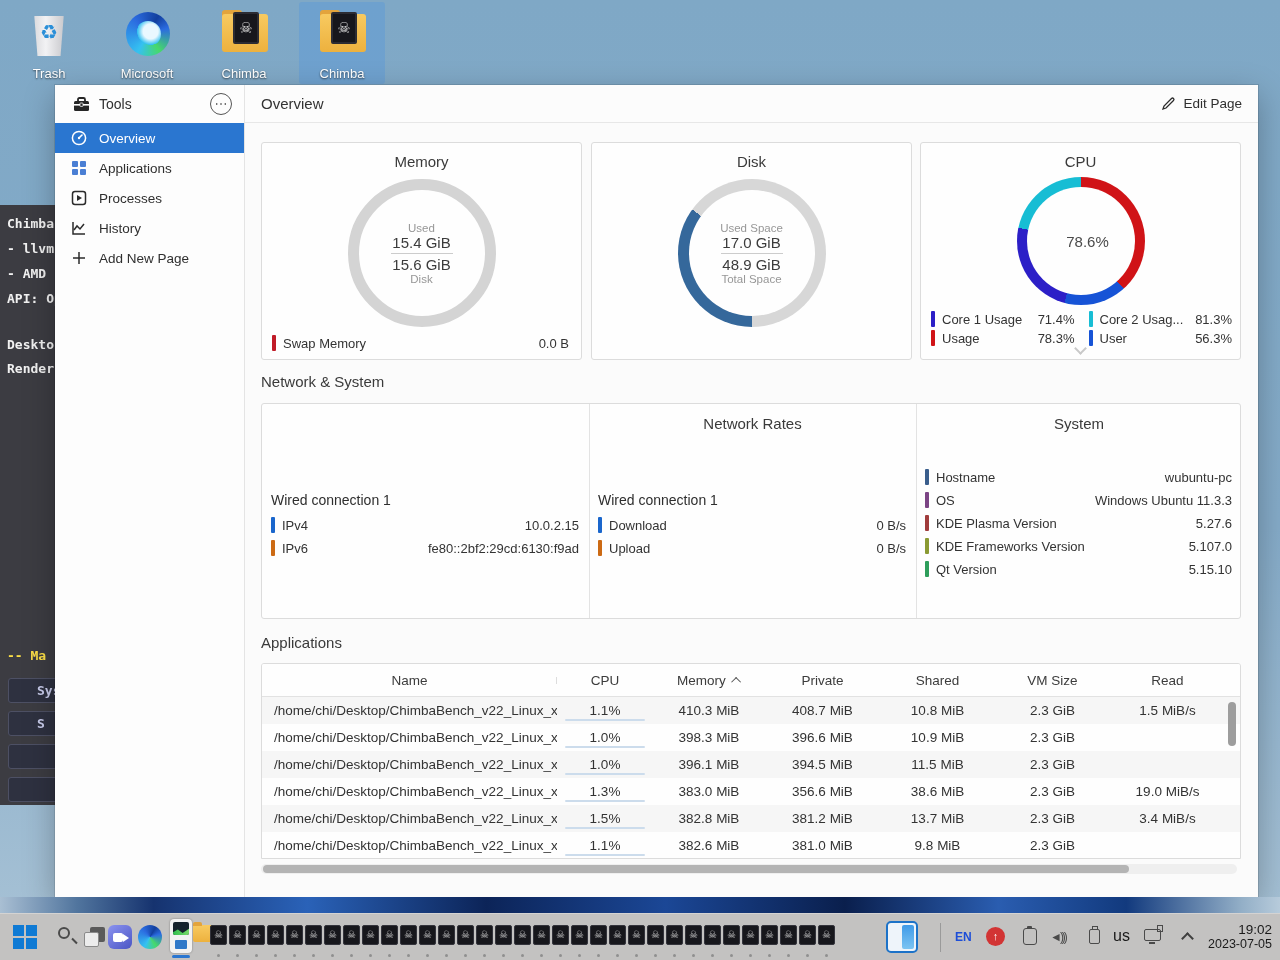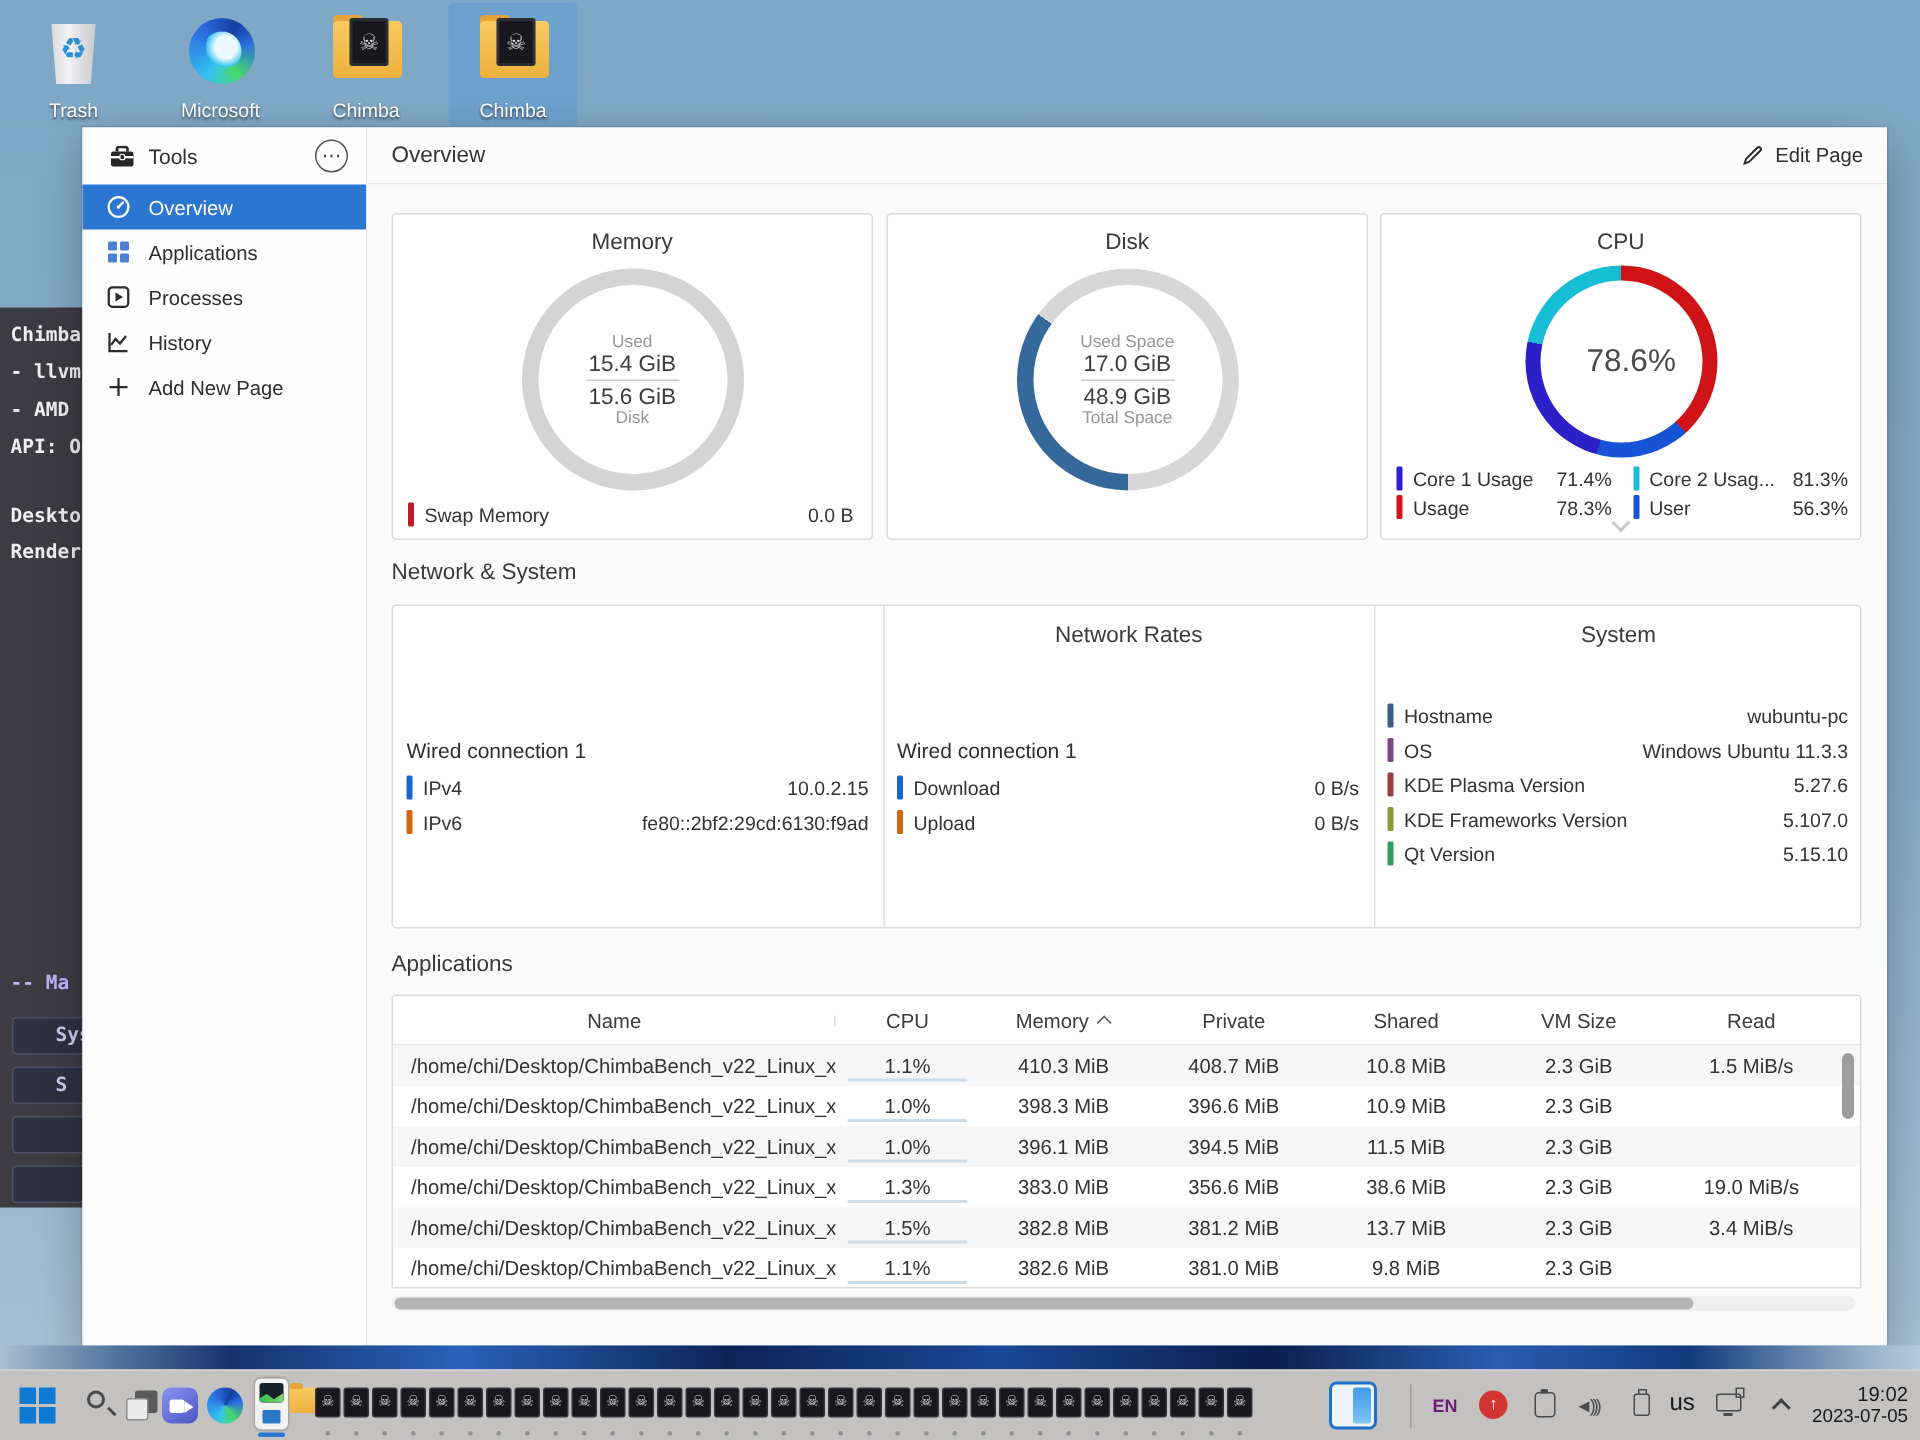--- a/index.html
+++ b/index.html
@@ -30,21 +30,21 @@
   .folder .bodyp { position:absolute; inset:0; background:linear-gradient(180deg,#f8ca60,#edb13e); border-radius:3px; }
   .folder .thumb { position:absolute; left:11px; top:-2px; width:26px; height:32px; background:#17171c;
                    border:2px solid #2c2c33; border-radius:2px; color:#d8d8d8; font-size:15px;
                    display:flex; align-items:center; justify-content:center; }
 
   
   .term { position:absolute; left:0; top:205px; width:55px; height:600px; background:#3c3c42;
           overflow:hidden; font-family:"DejaVu Sans Mono", monospace; font-weight:bold;
           font-size:13px; color:#f1f1f1; }
   .tline { position:absolute; left:7px; white-space:nowrap; }
-  .tstatus { color:#c4b5fd; }
+  .tstatus { color:#fde047; }
   .tbtn { position:absolute; left:8px; width:130px; height:25px; background:#2e3140;
           border:1px solid #4d5064; border-radius:3px; color:#c9cdec; font-size:13px;
           line-height:23px; padding-left:28px; white-space:nowrap; }
 
   
   .win { position:absolute; left:55px; top:85px; width:1203px; height:812px; background:#fcfcfc;
          box-shadow:0 0 0 1px rgba(0,0,0,.10), 0 10px 30px rgba(0,0,0,.28); }
   .sidebar { position:absolute; left:0; top:0; width:190px; height:812px; background:#fdfdfd;
              border-right:1px solid #e4e4e4; }
   .tools-row { height:38px; display:flex; align-items:center; padding:0 12px 0 18px; gap:9px; }
@@ -69,21 +69,21 @@
   .ring { position:absolute; left:50%; top:36px; transform:translateX(-50%); width:148px; height:148px;
           border-radius:50%; }
   .ring-inner { position:absolute; left:11px; top:11px; width:126px; height:126px; border-radius:50%;
                 background:#fefefe; }
   .ring-gray { border:11px solid #d4d4d4; }
   .ring-center { position:absolute; inset:0; display:flex; flex-direction:column; align-items:center;
                  justify-content:center; }
   .rc-sub { font-size:11.5px; color:#979797; }
   .rc-val { font-size:15px; color:#3c3c3c; }
   .rc-div { width:62px; height:1px; background:#cscs; background:#cccccc; margin:2px 0; }
-  .rc-big { font-size:21px; color:#4a4a4a;margin-left:14px; }
+  .rc-big { font-size:15px; color:#4a4a4a;margin-left:14px; }
 
   .sensor-row { position:absolute; display:flex; align-items:center; font-size:13px; color:#333; }
   .chip { width:4px; height:16px; border-radius:1px; margin-right:7px; flex:0 0 auto; }
   .s-label { flex:1; white-space:nowrap; overflow:hidden; }
   .s-val { white-space:nowrap; margin-left:6px; }
 
   .legend { position:absolute; left:10px; right:8px; top:168px; display:grid;
             grid-template-columns:1fr 1fr; column-gap:14px; row-gap:3px; }
   .legend .sensor-row { position:static; }
   .chev-down { position:absolute; left:50%; bottom:6px; width:9px; height:9px; margin-left:-5px;
@@ -149,21 +149,21 @@
   .apps-strip { position:absolute; left:210px; top:0; height:47px; }
   .dark-app { position:absolute; top:11px; width:17px; height:20px; background:#17171c; border:1px solid #34343c;
               border-radius:2px; color:#cfcfcf; font-size:10px; line-height:18px; text-align:center; overflow:hidden; }
   .app-dot { position:absolute; top:40px; width:3px; height:3px; border-radius:50%; background:#8f8f8f; }
   .tray-winprev { position:absolute; left:886px; top:7px; width:32px; height:32px; background:#eef4fa;
                   border:2px solid #1c72c8; border-radius:5px; }
   .tray-winprev::after { content:""; position:absolute; right:2px; top:2px; bottom:2px; width:12px;
                          background:linear-gradient(180deg,#3f9ae8,#7cc4f2); border-radius:2px; }
   .tray-sep { position:absolute; left:940px; top:9px; width:1px; height:29px; background:#9a9a9a; }
   .tray-text { position:absolute; font-size:12px; color:#1c1c1c; top:16px; }
-  .lang-en { left:955px; top:16px; font-weight:bold; color:#701a75; font-size:12px; }
+  .lang-en { left:955px; top:16px; font-weight:bold; color:#1d4ed8; font-size:12px; }
   .sec-circle { position:absolute; left:986px; top:13px; width:19px; height:19px; border-radius:50%;
                 background:#d23434; color:#fff; font-size:11px; font-weight:bold; text-align:center; line-height:19px; }
   .clipboard { position:absolute; left:1023px; top:14px; width:14px; height:17px; border:1.6px solid #4a4a4a; border-radius:3px; }
   .clipboard::after { content:""; position:absolute; left:3px; top:-3px; width:5px; height:3px; background:#4a4a4a; border-radius:1px; }
   .speaker { position:absolute; left:1050px; top:16px; font-size:12px; color:#4a4a4a; letter-spacing:-2px; }
   .usb { position:absolute; left:1089px; top:15px; width:11px; height:15px; border:1.6px solid #4a4a4a; border-radius:2px; }
   .usb::after { content:""; position:absolute; left:2px; top:-4px; width:4px; height:3px; border:1.4px solid #4a4a4a; border-bottom:none; }
   .kbd-us { position:absolute; left:1113px; top:13px; font-size:16px; color:#1a1a1a; }
   .mon-ico { position:absolute; left:1144px; top:15px; width:17px; height:12px; border:1.6px solid #4a4a4a; border-radius:2px; }
   .mon-ico::after { content:""; position:absolute; left:4px; bottom:-4px; width:6px; height:2px; background:#4a4a4a; }

